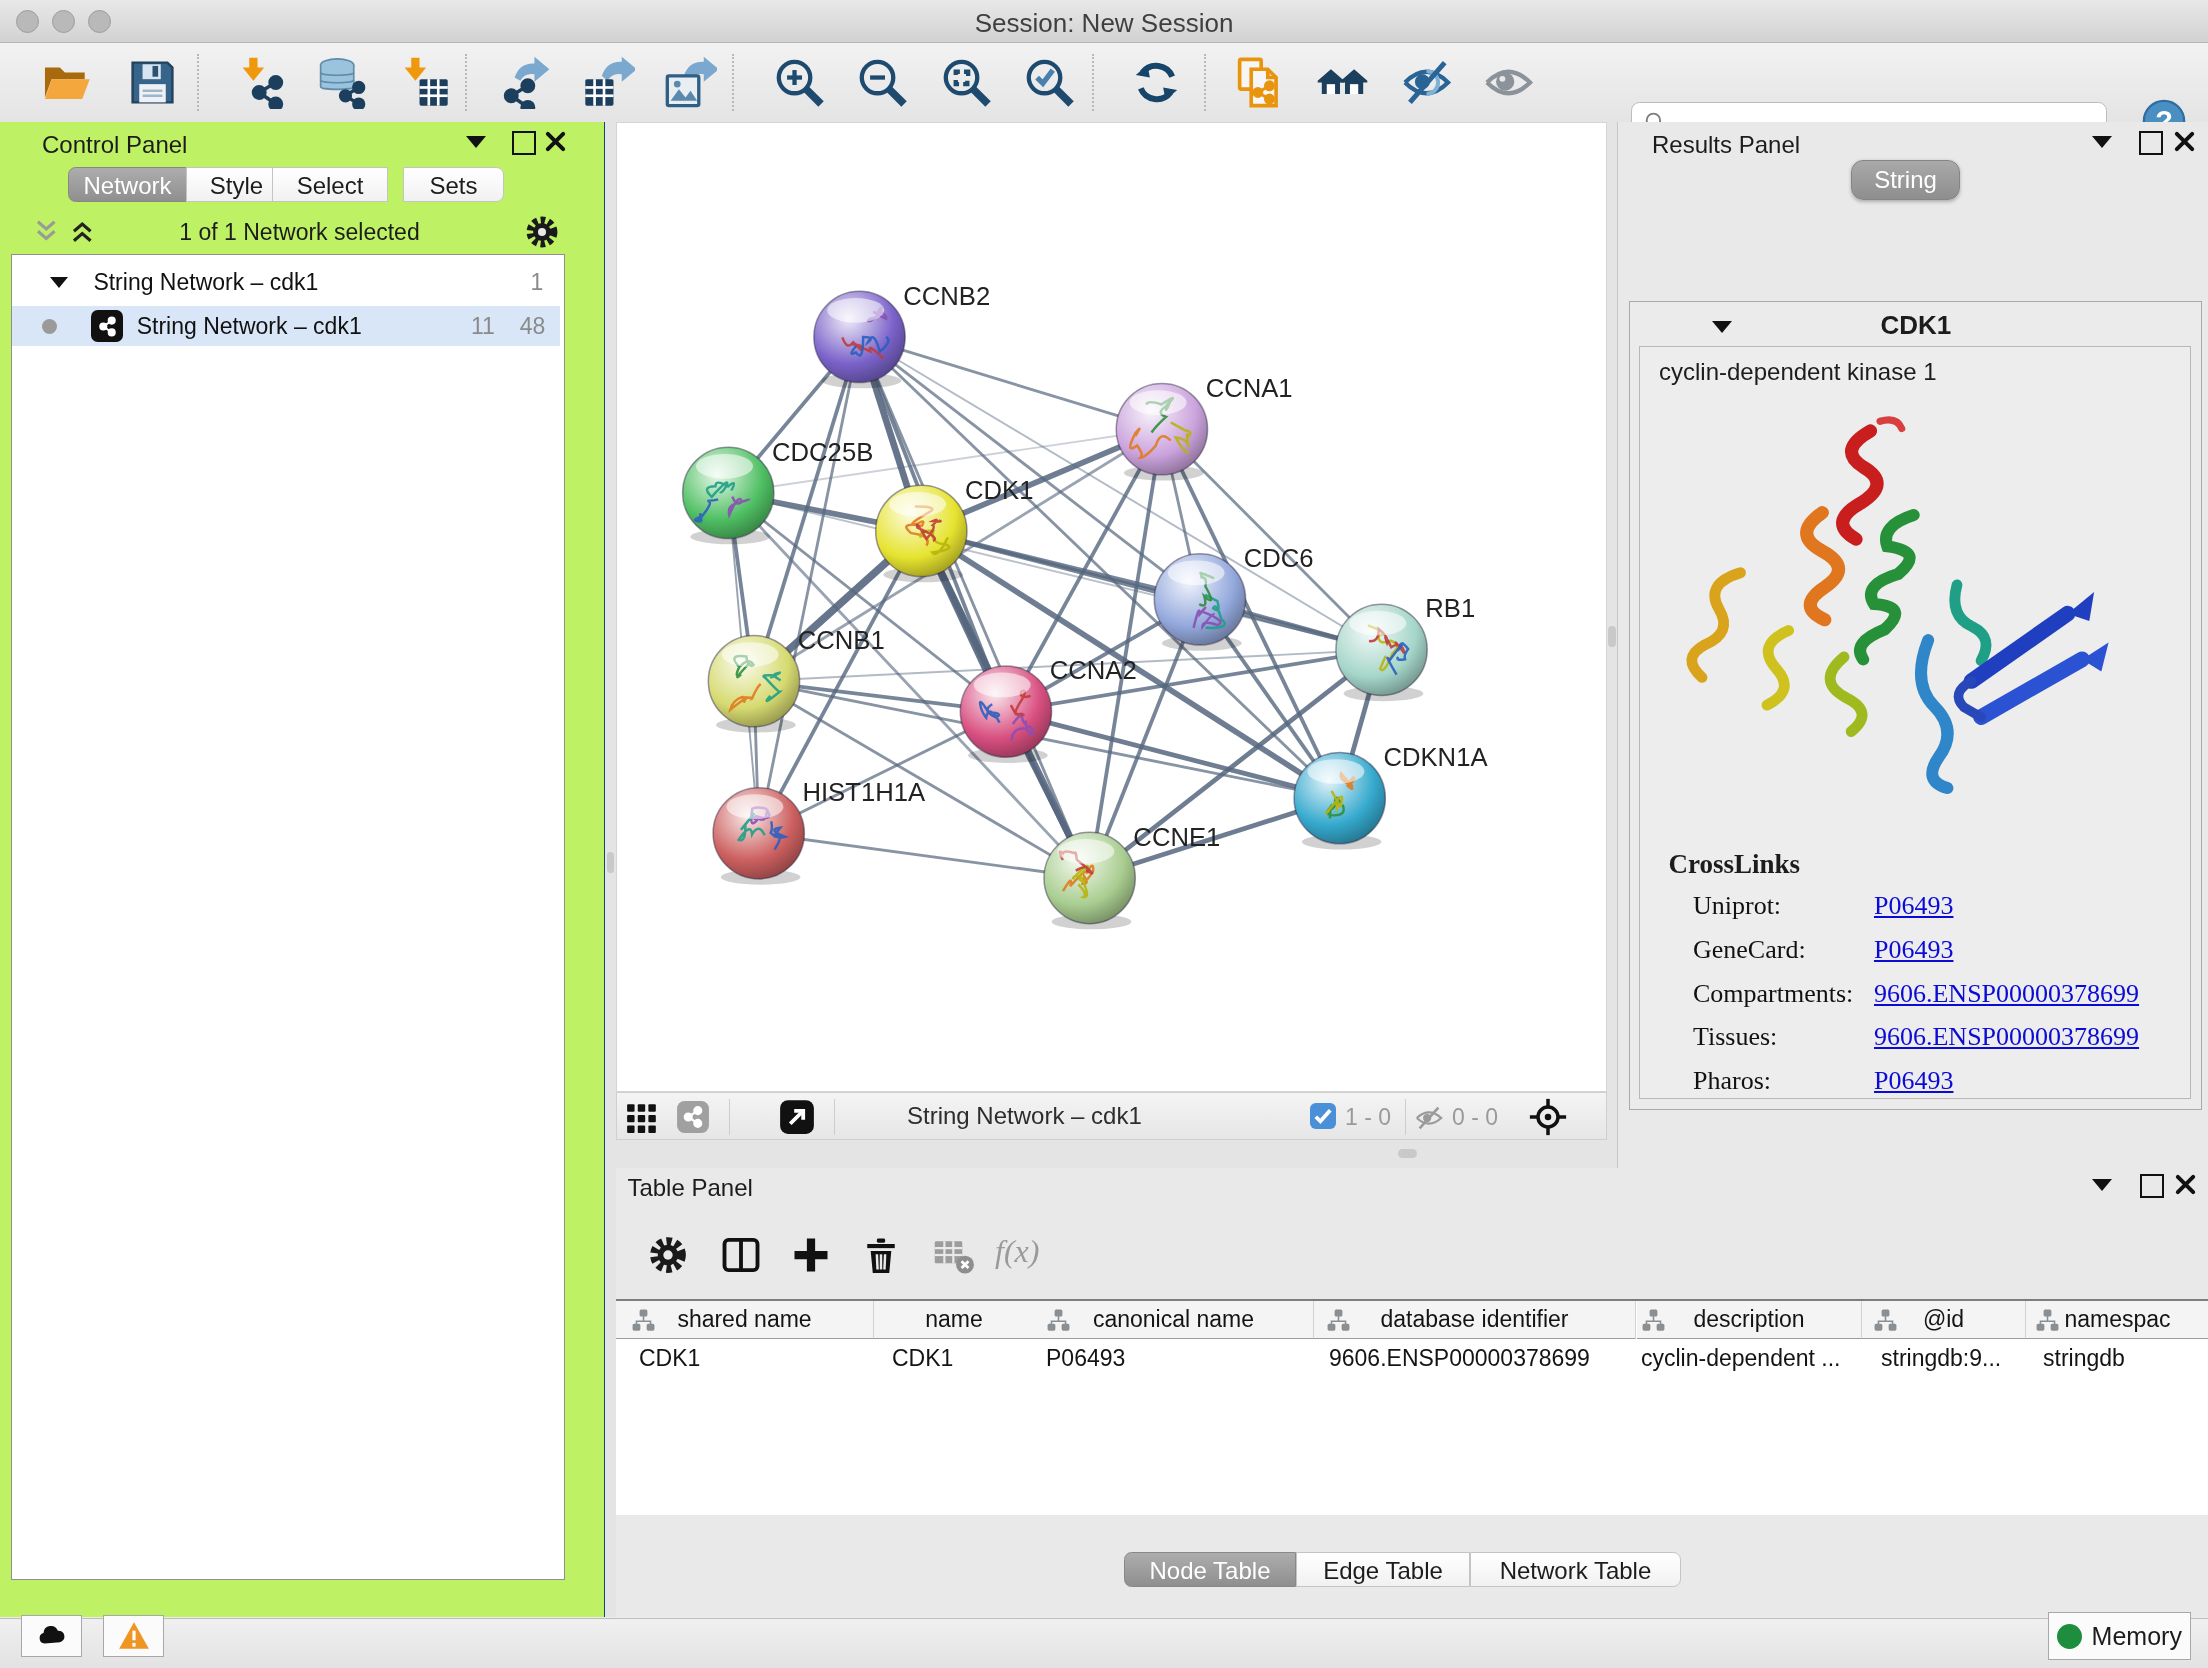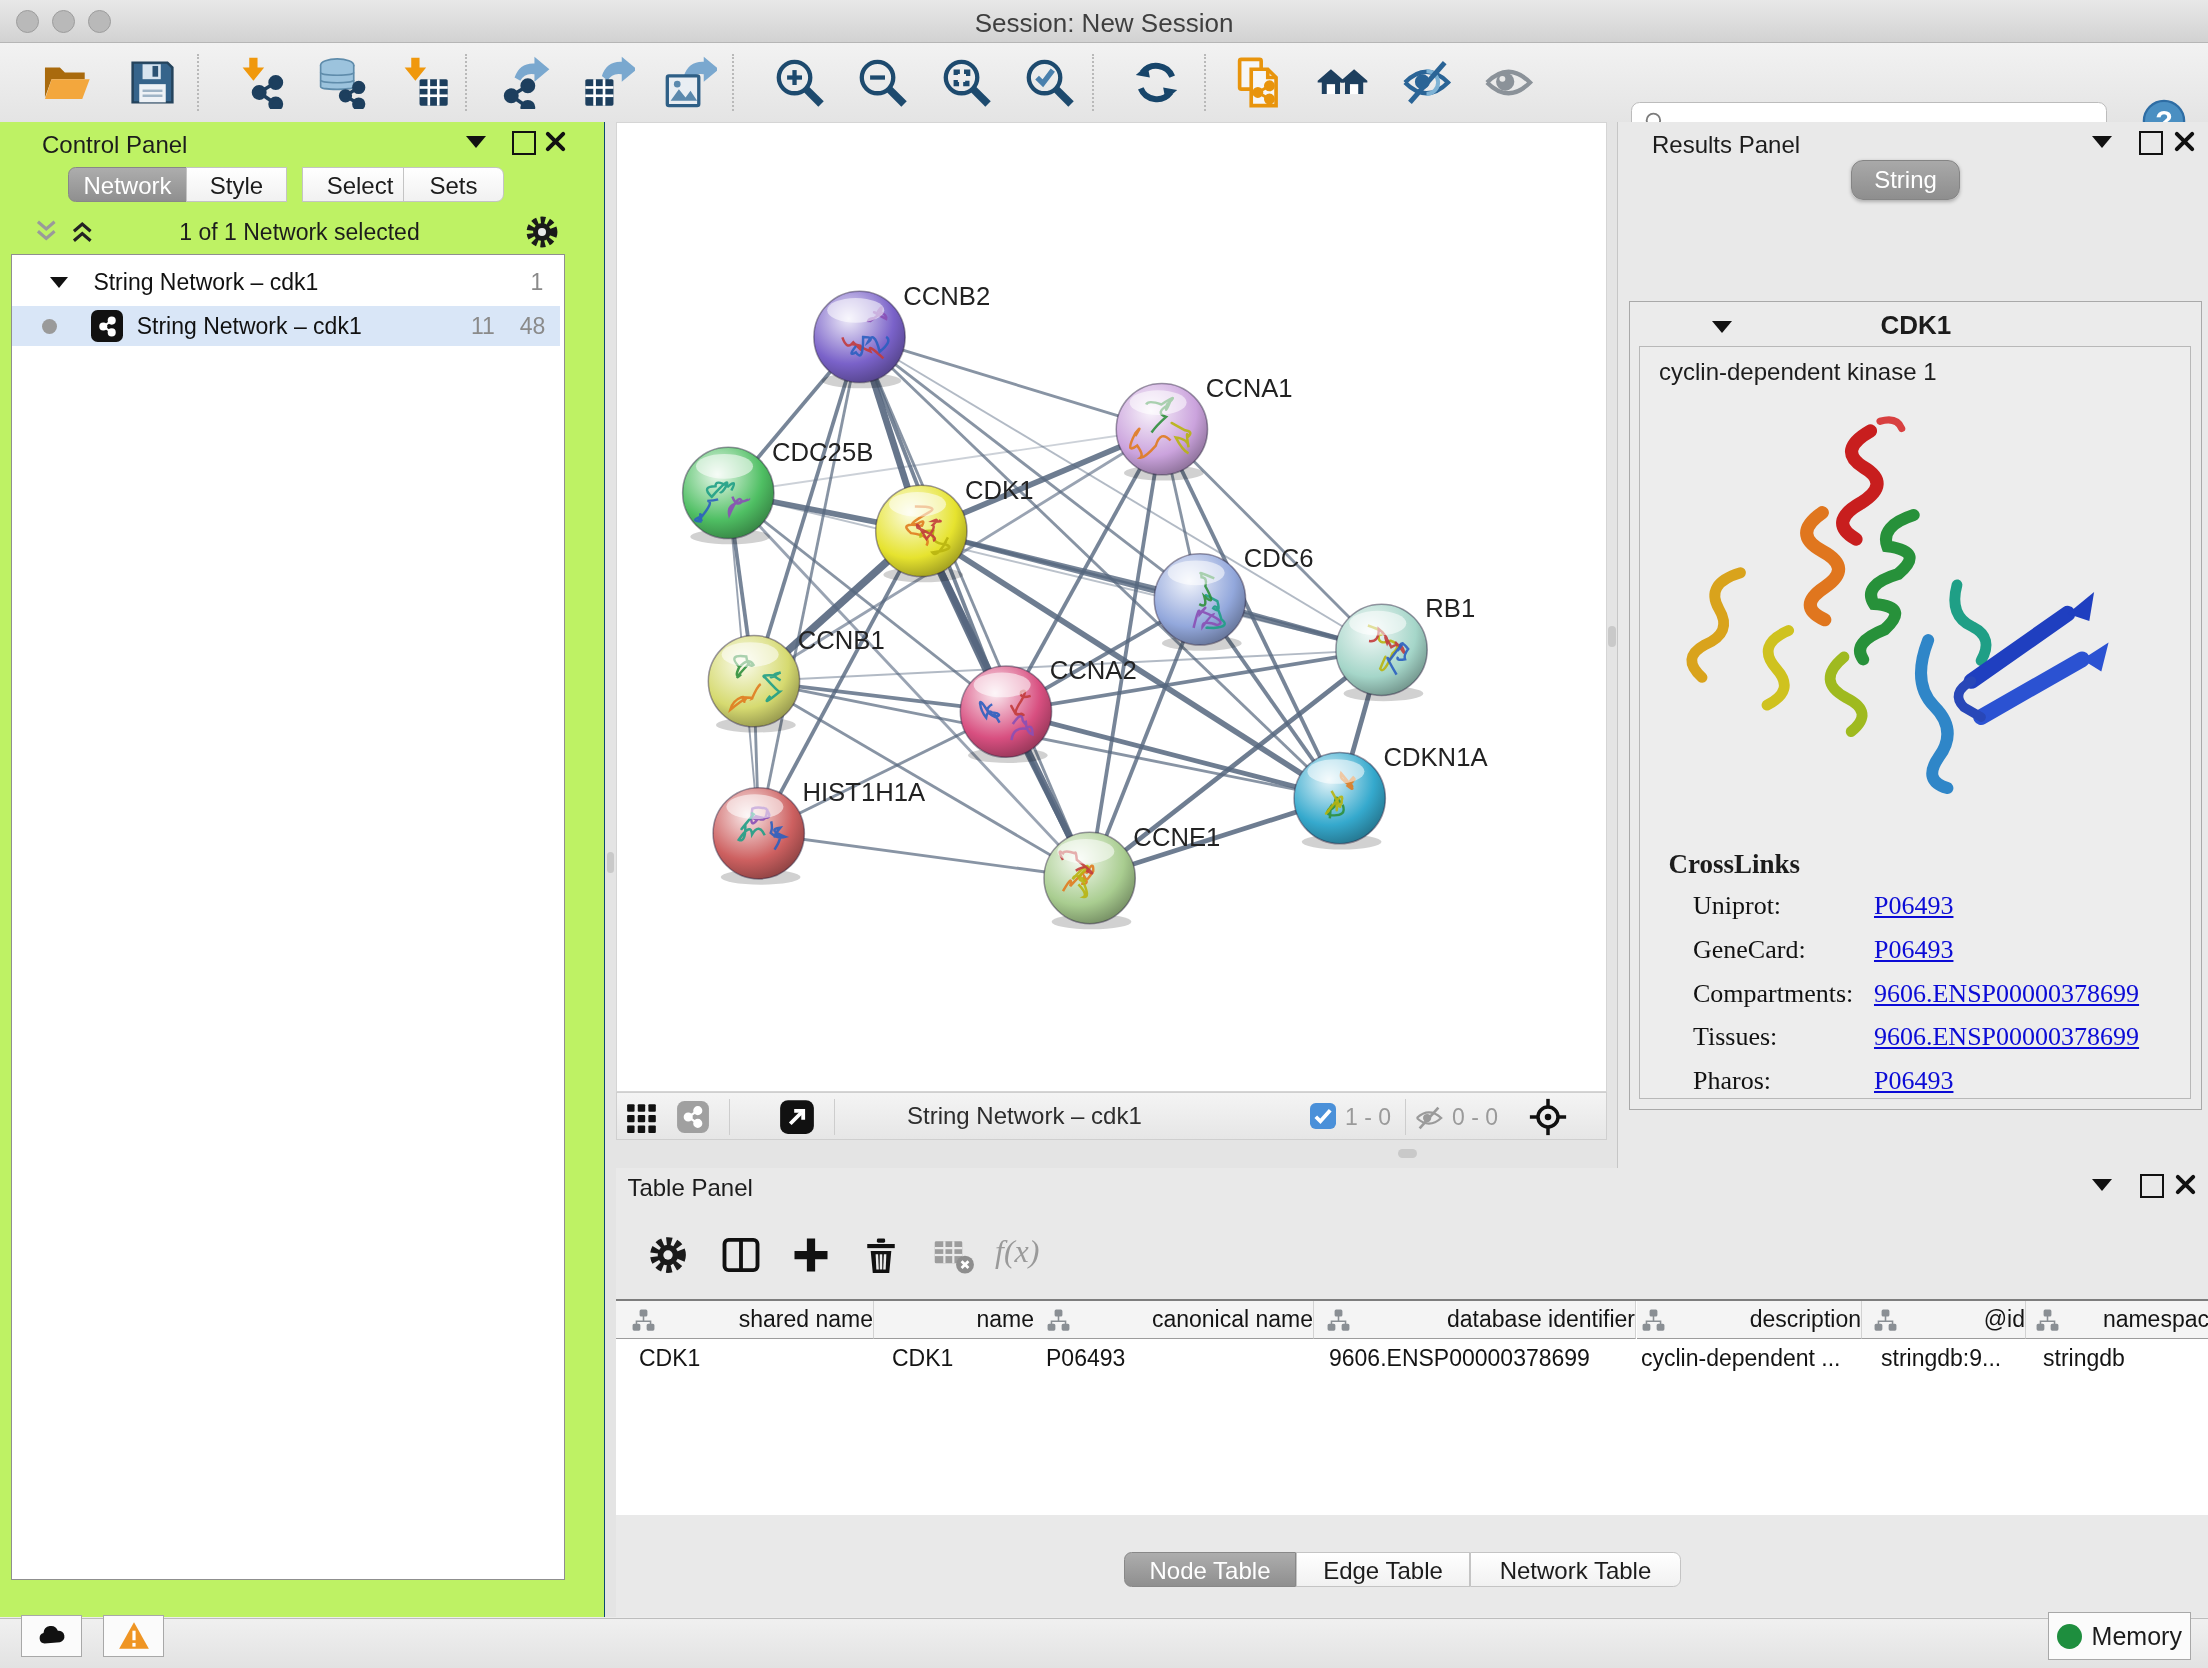--- a/index.html
+++ b/index.html
@@ -61,21 +61,21 @@
   .serif{font-family:"Liberation Serif","DejaVu Serif",serif}
   .xlink{color:#0b0bd6;text-decoration:underline}
   .xl-label{font-size:26px;color:#111}
   
   .tpanel{left:616px;top:1168px;width:1592px;height:449px;background:#e9e9e9}
   .ttool{top:57px;height:61px}
   .ttool svg{width:44px;height:44px}
   .fx{font-family:"Liberation Serif","DejaVu Serif",serif;font-style:italic;font-size:32px;color:#9a9a9a}
   .tablebox{left:0;top:131px;width:1592px;height:214px;background:#fff;border-top:2.9px solid #7d7d7d}
   .th{top:0;height:38px;background:#f4f4f4;border-right:1.9px solid #d2d2d2;border-bottom:1.9px solid #9c9c9c;
-      box-sizing:border-box;font-size:23px;color:#141414;text-align:right;line-height:36px}
+      box-sizing:border-box;font-size:23px;color:#141414;text-align:center;line-height:36px}
   .td{top:40px;height:36px;font-size:23px;color:#141414;line-height:34px;white-space:nowrap;overflow:hidden}
   .hscroll{left:1.9px;top:347px;width:1588px;height:21px;background:#f3f3f3;border:1px solid #ddd}
   .hthumb{left:13.3px;top:2.9px;width:157px;height:13.3px;background:#c6c6c6;border-radius:6.7px}
   
   .statusbar{left:0;top:1618px;width:2208px;height:50px;background:linear-gradient(#f0f0f0,#e2e2e2);border-top:1px solid #bdbdbd}
   .sbtn{top:-3.8px;width:59px;height:40px;background:#fbfbfb;border:1.9px solid #a8a8a8;display:flex;align-items:center;justify-content:center}
   .membtn{left:2048px;top:-6.7px;width:141px;height:46px;background:#fbfbfb;border:1.9px solid #a8a8a8;
     display:flex;align-items:center;justify-content:center;gap:9.5px;font-size:25px}
   .memdot{width:25px;height:25px;border-radius:50%;background:#1e8e3e}
   .flex{display:flex;align-items:center}
@@ -287,21 +287,21 @@
 <div class="abs cpanel">
   <div class="abs ptitle" style="left:42px;top:8.6px">Control Panel</div>
   <div class="abs tri-down" style="left:466px;top:14.3px"></div>
   <div class="abs boxico" style="left:512px;top:8.6px"></div>
   <svg class="abs xico" style="left:544px;top:7.6px" viewBox="0 0 24 24">
       <path d="M4 4 L20 20 M20 4 L4 20" stroke="#111" stroke-width="4.2" stroke-linecap="round"></path>
     </svg>
 
   <div class="abs tab first active" style="left:68px;top:45px;width:119px">Network</div>
   <div class="abs tab" style="left:186px;top:45px;width:101px">Style</div>
-  <div class="abs tab" style="left:302px;top:45px;width:116px">Select</div>
+  <div class="abs tab" style="left:272px;top:45px;width:116px">Select</div>
   <div class="abs tab last" style="left:403px;top:45px;width:101px">Sets</div>
 
   <svg class="abs" style="left:32px;top:95px;width:28.5px;height:28.5px" viewBox="0 0 24 24">
       <path d="M5 4 l7 6 7-6 M5 12 l7 6 7-6" stroke="#9a9a9a" stroke-width="2.6" fill="none"></path>
     </svg>
   <svg class="abs" style="left:68px;top:95px;width:28.5px;height:28.5px" viewBox="0 0 24 24">
       <path d="M5 20 l7 -6 7 6 M5 12 l7 -6 7 6" stroke="#222" stroke-width="2.6" fill="none"></path>
     </svg>
   <div class="abs" style="left:114px;top:97px;width:371px;text-align:center;font-size:23px">1 of 1 Network selected</div>
   <svg class="abs" style="left:523px;top:91px;width:38px;height:38px" viewBox="0 0 32 32">

